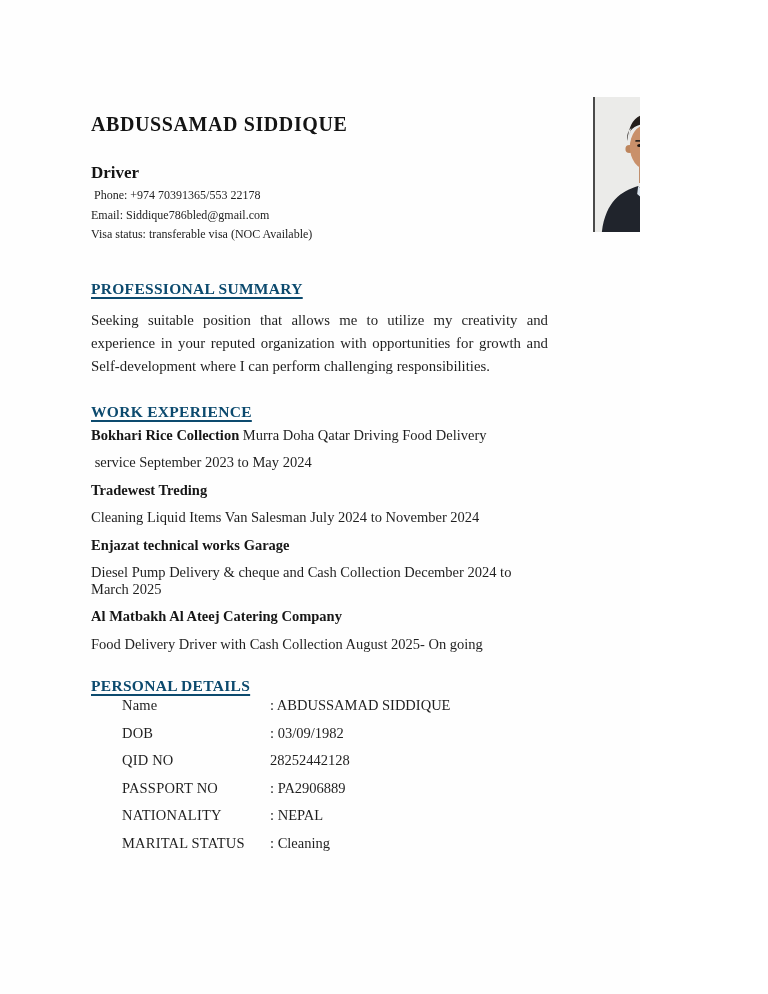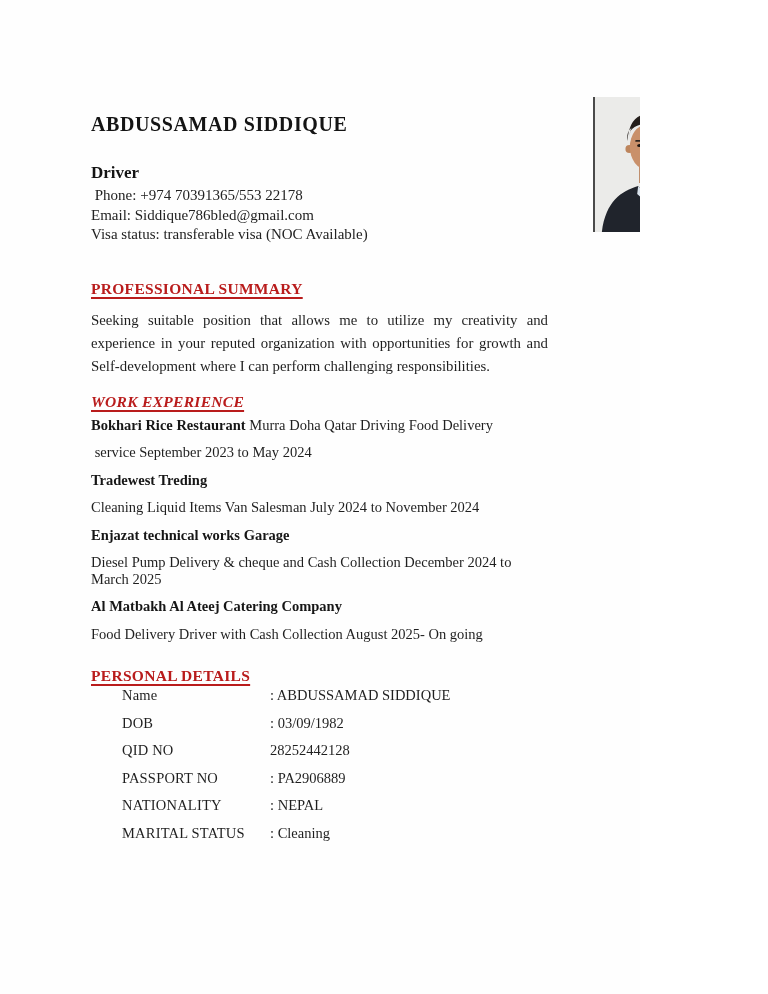--- a/index.html
+++ b/index.html
@@ -29,21 +29,21 @@
   }
   .role-heading {
     margin-top: 27px;
     font-size: 17px;
     line-height: 20px;
     font-weight: bold;
     color: #141414;
   }
   .contact-block { margin-top: 3px; }
   .contact-line {
-    font-size: 15px;
+    font-size: 12px;
     line-height: 19.5px;
     white-space: pre-wrap;
     color: #222;
     font-family: Liberation Serif, serif;
   }
 
   
   .photo-frame {
     position: absolute;
     left: 593px;
@@ -53,28 +53,28 @@
     background: #ebebe9;
     border-left: 2px solid #4a4a4a;
   }
   .photo-frame svg { display: block; width: 100%; height: 100%; }
 
   
   .section-heading {
     font-size: 15.5px;
     line-height: 19px;
     font-weight: bold;
-    color: #b91c1c;
+    color: #0c4a6e;
     text-decoration: underline;
     text-decoration-thickness: 1.5px;
     text-underline-offset: 3px;
     letter-spacing: 0.3px;
   }
   .heading-summary  { margin-top: 34px; }
-  .heading-work     { margin-top: 14px; font-style: italic; }
+  .heading-work     { margin-top: 24px; }
   .heading-personal { margin-top: 24px; }
 
   
   .summary-text {
     margin-top: 11px;
     font-size: 14.8px;
     line-height: 23px;
     text-align: justify;
     color: #1f1f1f;
   }
@@ -153,21 +153,21 @@
     <div class="contact-line">Visa status: transferable visa (NOC Available)</div>
   </div>
 
   <div class="section-heading heading-summary">PROFESSIONAL SUMMARY</div>
   <p class="summary-text">Seeking suitable position that allows me to utilize my creativity and experience in your reputed organization with opportunities for growth and Self-development where I can perform challenging responsibilities.</p>
 
   <div class="section-heading heading-work">WORK EXPERIENCE</div>
   <div class="work-list">
 
     <div>
-      <p class="work-line"><strong>Bokhari Rice Restaurant</strong><span> Murra Doha Qatar Driving Food Delivery</span></p>
+      <p class="work-line"><strong>Bokhari Rice Collection</strong><span> Murra Doha Qatar Driving Food Delivery</span></p>
       <p class="work-line"> service September 2023 to May 2024</p>
     </div>
 
     <div>
       <p class="work-line"><strong>Tradewest Treding</strong><span></span></p>
       <p class="work-line">Cleaning Liquid Items Van Salesman July 2024 to November 2024</p>
     </div>
 
     <div>
       <p class="work-line"><strong>Enjazat technical works Garage</strong><span></span></p>

